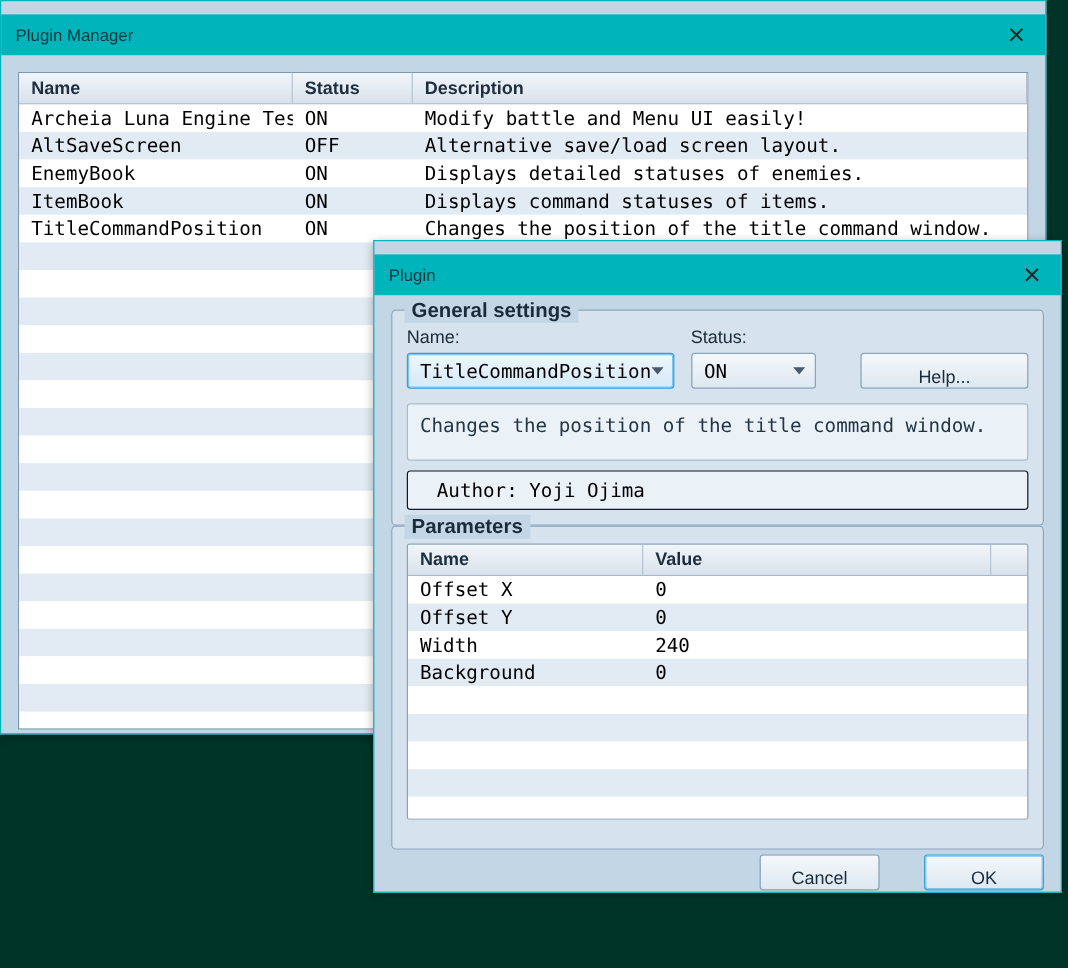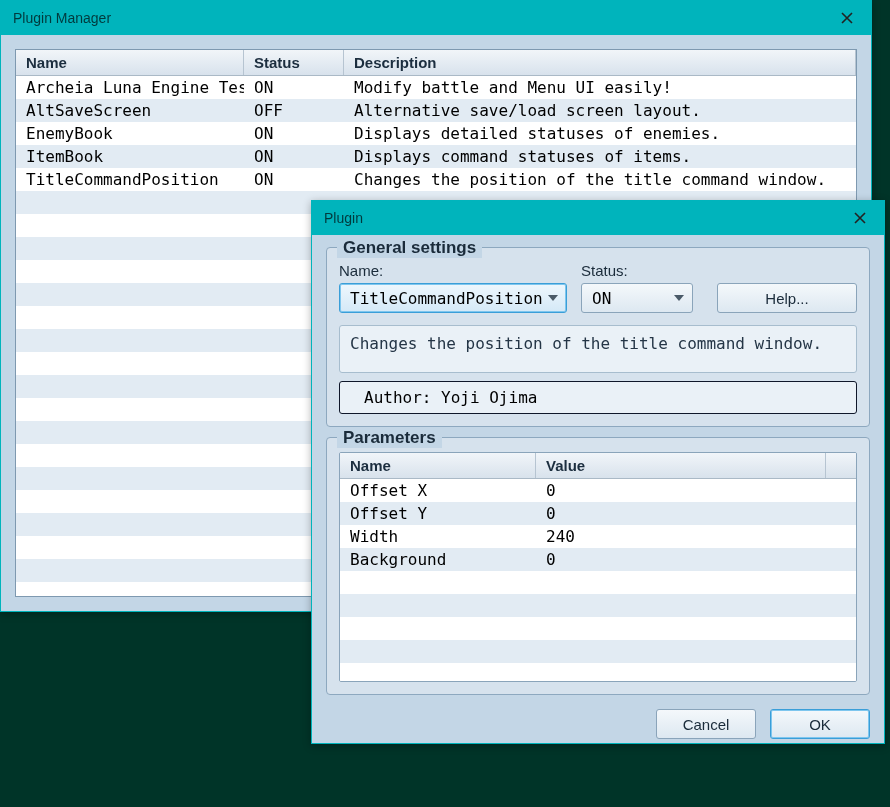--- a/index.html
+++ b/index.html
@@ -20,20 +20,21 @@
     background: #c3d6e6;
     box-shadow: 0 2px 8px rgba(0,0,0,0.3);
   }
   .titlebar {
     background: #00b4bc;
     height: 34px;
     display: flex;
     align-items: center;
     justify-content: space-between;
     padding-left: 12px;
+    margin-top: 11px;
   }
   .titlebar-title { color: #003a3d; font-size: 14px; }
   .close-btn {
     width: 48px; height: 34px;
     display: flex; align-items: center; justify-content: center;
     color: #2a2a2a; font-size: 18px;
   }
 
   
   #win-manager { left: 0; top: 0; width: 872px; height: 612px; border: 1px solid #00b4bc; }
@@ -55,21 +56,21 @@
   .col-status { width: 100px; }
   .col-desc { flex: 1; }
   .tbody { flex: 1; overflow: hidden; }
   .tr { display: flex; height: 23px; align-items: center; }
   .tr:nth-child(odd) { background: #ffffff; }
   .tr:nth-child(even) { background: #e2ebf3; }
   .td { padding: 0 10px; white-space: nowrap; overflow: hidden; }
 
   
   #win-plugin { left: 311px; top: 200px; width: 574px; height: 544px; border: 1px solid #00b4bc; }
-  .plugin-body { padding: 12px 14px; height: calc(100% - 34px); display: flex; flex-direction: column; gap: 10px; }
+  .plugin-body { padding: 12px 14px; height: calc(100% - 34px); display: flex; flex-direction: column; }
   .group {
     border: 1px solid #8da8bf;
     border-radius: 4px;
     background: #d6e2ed;
     position: relative;
     padding: 14px 12px 12px 12px;
   }
   .group-title {
     position: absolute;
     top: -10px; left: 10px;
@@ -90,24 +91,25 @@
     display: flex; align-items: center; justify-content: space-between;
     padding: 0 8px 0 10px;
   }
   .combo.selected { border: 1px solid #3a9ed8; box-shadow: 0 0 0 1px #7ec6ee inset; background: linear-gradient(#eef7fd,#d4e9f7);}
   .caret { width:0;height:0;border-left:5px solid transparent;border-right:5px solid transparent;border-top:6px solid #4a5a68;}
   .btn {
     height: 30px;
     background: linear-gradient(#f4f8fb,#dde8f1);
     border: 1px solid #8aa4ba;
     border-radius: 3px;
-    display: flex; align-items: center; justify-content: center;
+    display: flex; align-items: flex-end; justify-content: center;
     padding: 0 4px;
     font-size: 15px;
     color: #1a2b3a;
+    margin-left: 23px;
   }
   .btn.primary { border: 1px solid #3a9ed8; box-shadow: 0 0 0 1px #7ec6ee inset; }
   .textbox {
     margin-top: 12px;
     background: #eaf1f7;
     border: 1px solid #a7bdce;
     border-radius: 3px;
     padding: 8px 10px;
     min-height: 48px;
     color: #243546;

